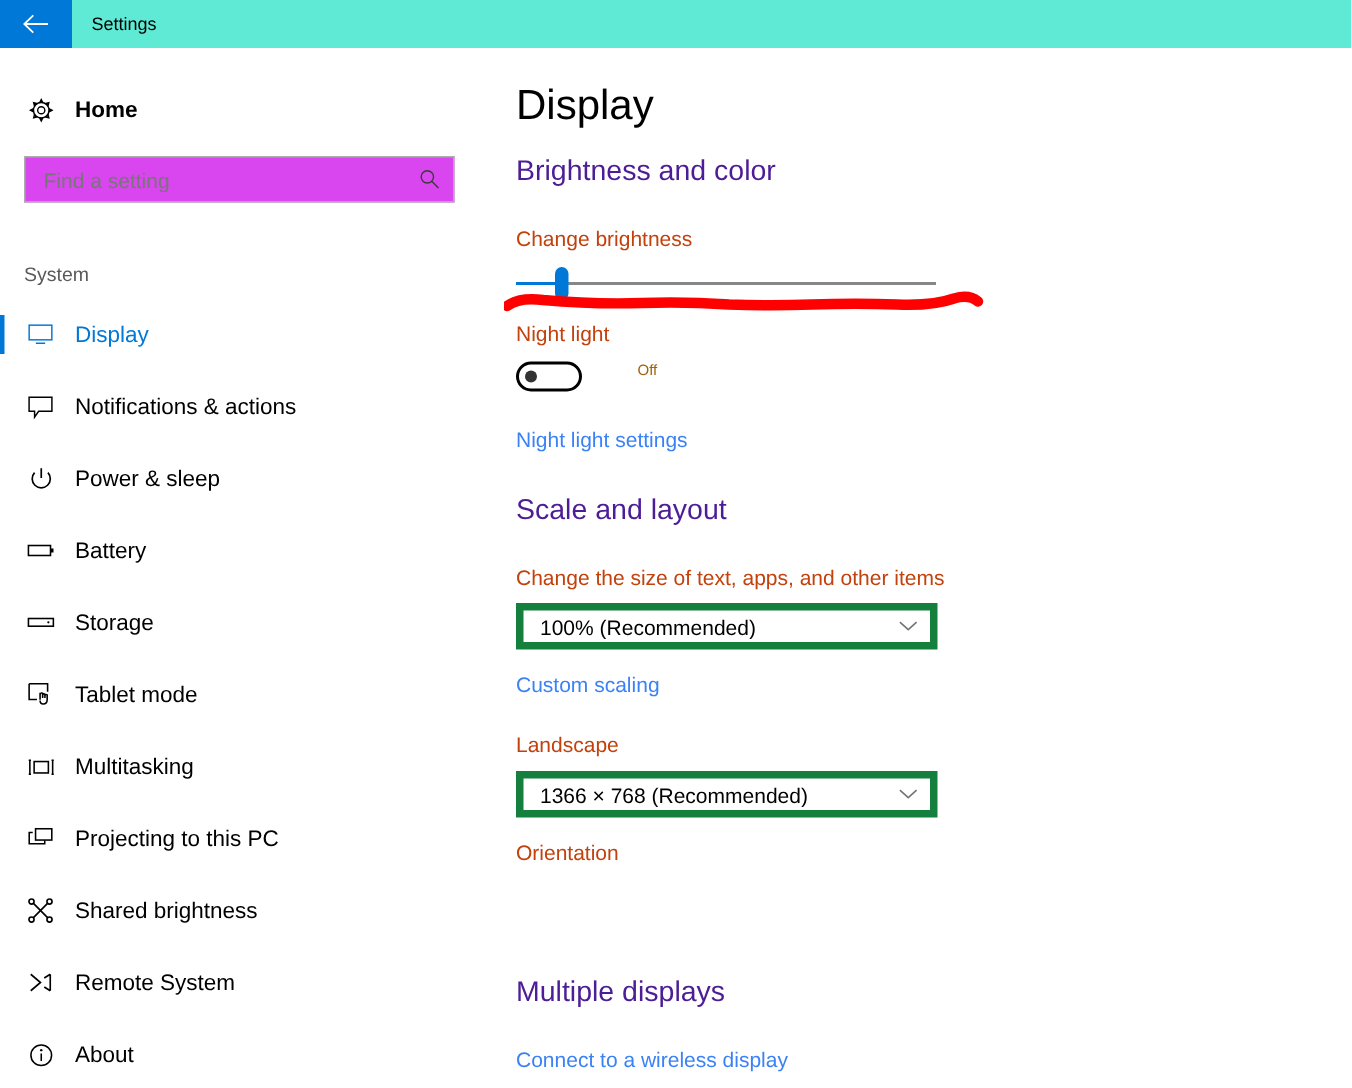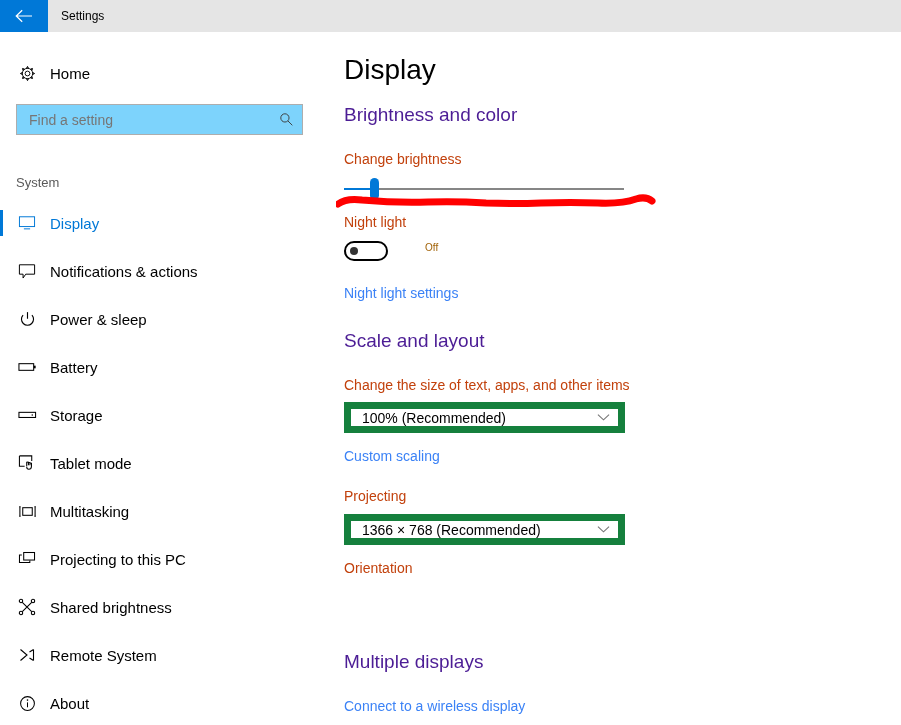--- a/index.html
+++ b/index.html
@@ -14,21 +14,21 @@
     color: #000000;
     overflow: hidden;
     position: relative;
   }
 
   
   #titlebar {
     position: absolute;
     left: 0; top: 0;
     width: 901px; height: 32px;
-    background: #e5e5e5;
+    background: #5eead4;
   }
   #back-button {
     position: absolute;
     left: 0; top: 0;
     width: 48px; height: 32px;
     background: #0078d7;
     display: flex;
     align-items: center;
     justify-content: center;
     cursor: pointer;
@@ -63,29 +63,30 @@
   #home-row .nav-icon {
     width: 22px; height: 22px;
     display: flex; align-items: center; justify-content: center;
     margin-right: 12px;
     flex: none;
   }
   #home-label {
     font-size: 15px;
     color: #000000;
     white-space: nowrap;
+    font-weight: bold;
   }
 
   #search-box {
     position: absolute;
     left: 16px; top: 72px;
     width: 287px; height: 31px;
     box-sizing: border-box;
     border: 1px solid #adadad;
-    background: #7dd3fc;
+    background: #d946ef;
     display: flex;
     align-items: center;
     cursor: text;
   }
   #search-input {
     border: none;
     outline: none;
     background: transparent;
     font-family: "Liberation Sans", sans-serif;
     font-size: 14px;
@@ -247,21 +248,21 @@
     color: #a16207;
     white-space: nowrap;
     margin-left: 24px;
   }
 
   
   .dropdown {
     position: absolute;
     width: 281px; height: 31px;
     box-sizing: border-box;
-    border: 7px solid #15803d;
+    border: 5px solid #15803d;
     background: #ffffff;
     display: flex;
     align-items: center;
     cursor: pointer;
   }
   .dropdown .dd-value {
     flex: 1;
     font-size: 14px;
     color: #000000;
     padding-left: 11px;
@@ -503,21 +504,21 @@
     <span class="dd-value">100% (Recommended)</span>
     <span class="dd-arrow">
       <svg width="13" height="9" viewBox="0 0 14 9">
         <path d="M1 1.5 L7 7 L13 1.5" fill="none" stroke="currentColor" stroke-width="1.2"></path>
       </svg>
     </span>
   </div>
 
   <div class="link" style="top:416px;">Custom scaling</div>
 
-  <div class="field-label" style="top:456px;">Projecting</div>
+  <div class="field-label" style="top:456px;">Landscape</div>
 
   <div class="dropdown" style="top:482px;">
     <span class="dd-value">1366 × 768 (Recommended)</span>
     <span class="dd-arrow">
       <svg width="13" height="9" viewBox="0 0 14 9">
         <path d="M1 1.5 L7 7 L13 1.5" fill="none" stroke="currentColor" stroke-width="1.2"></path>
       </svg>
     </span>
   </div>
 

